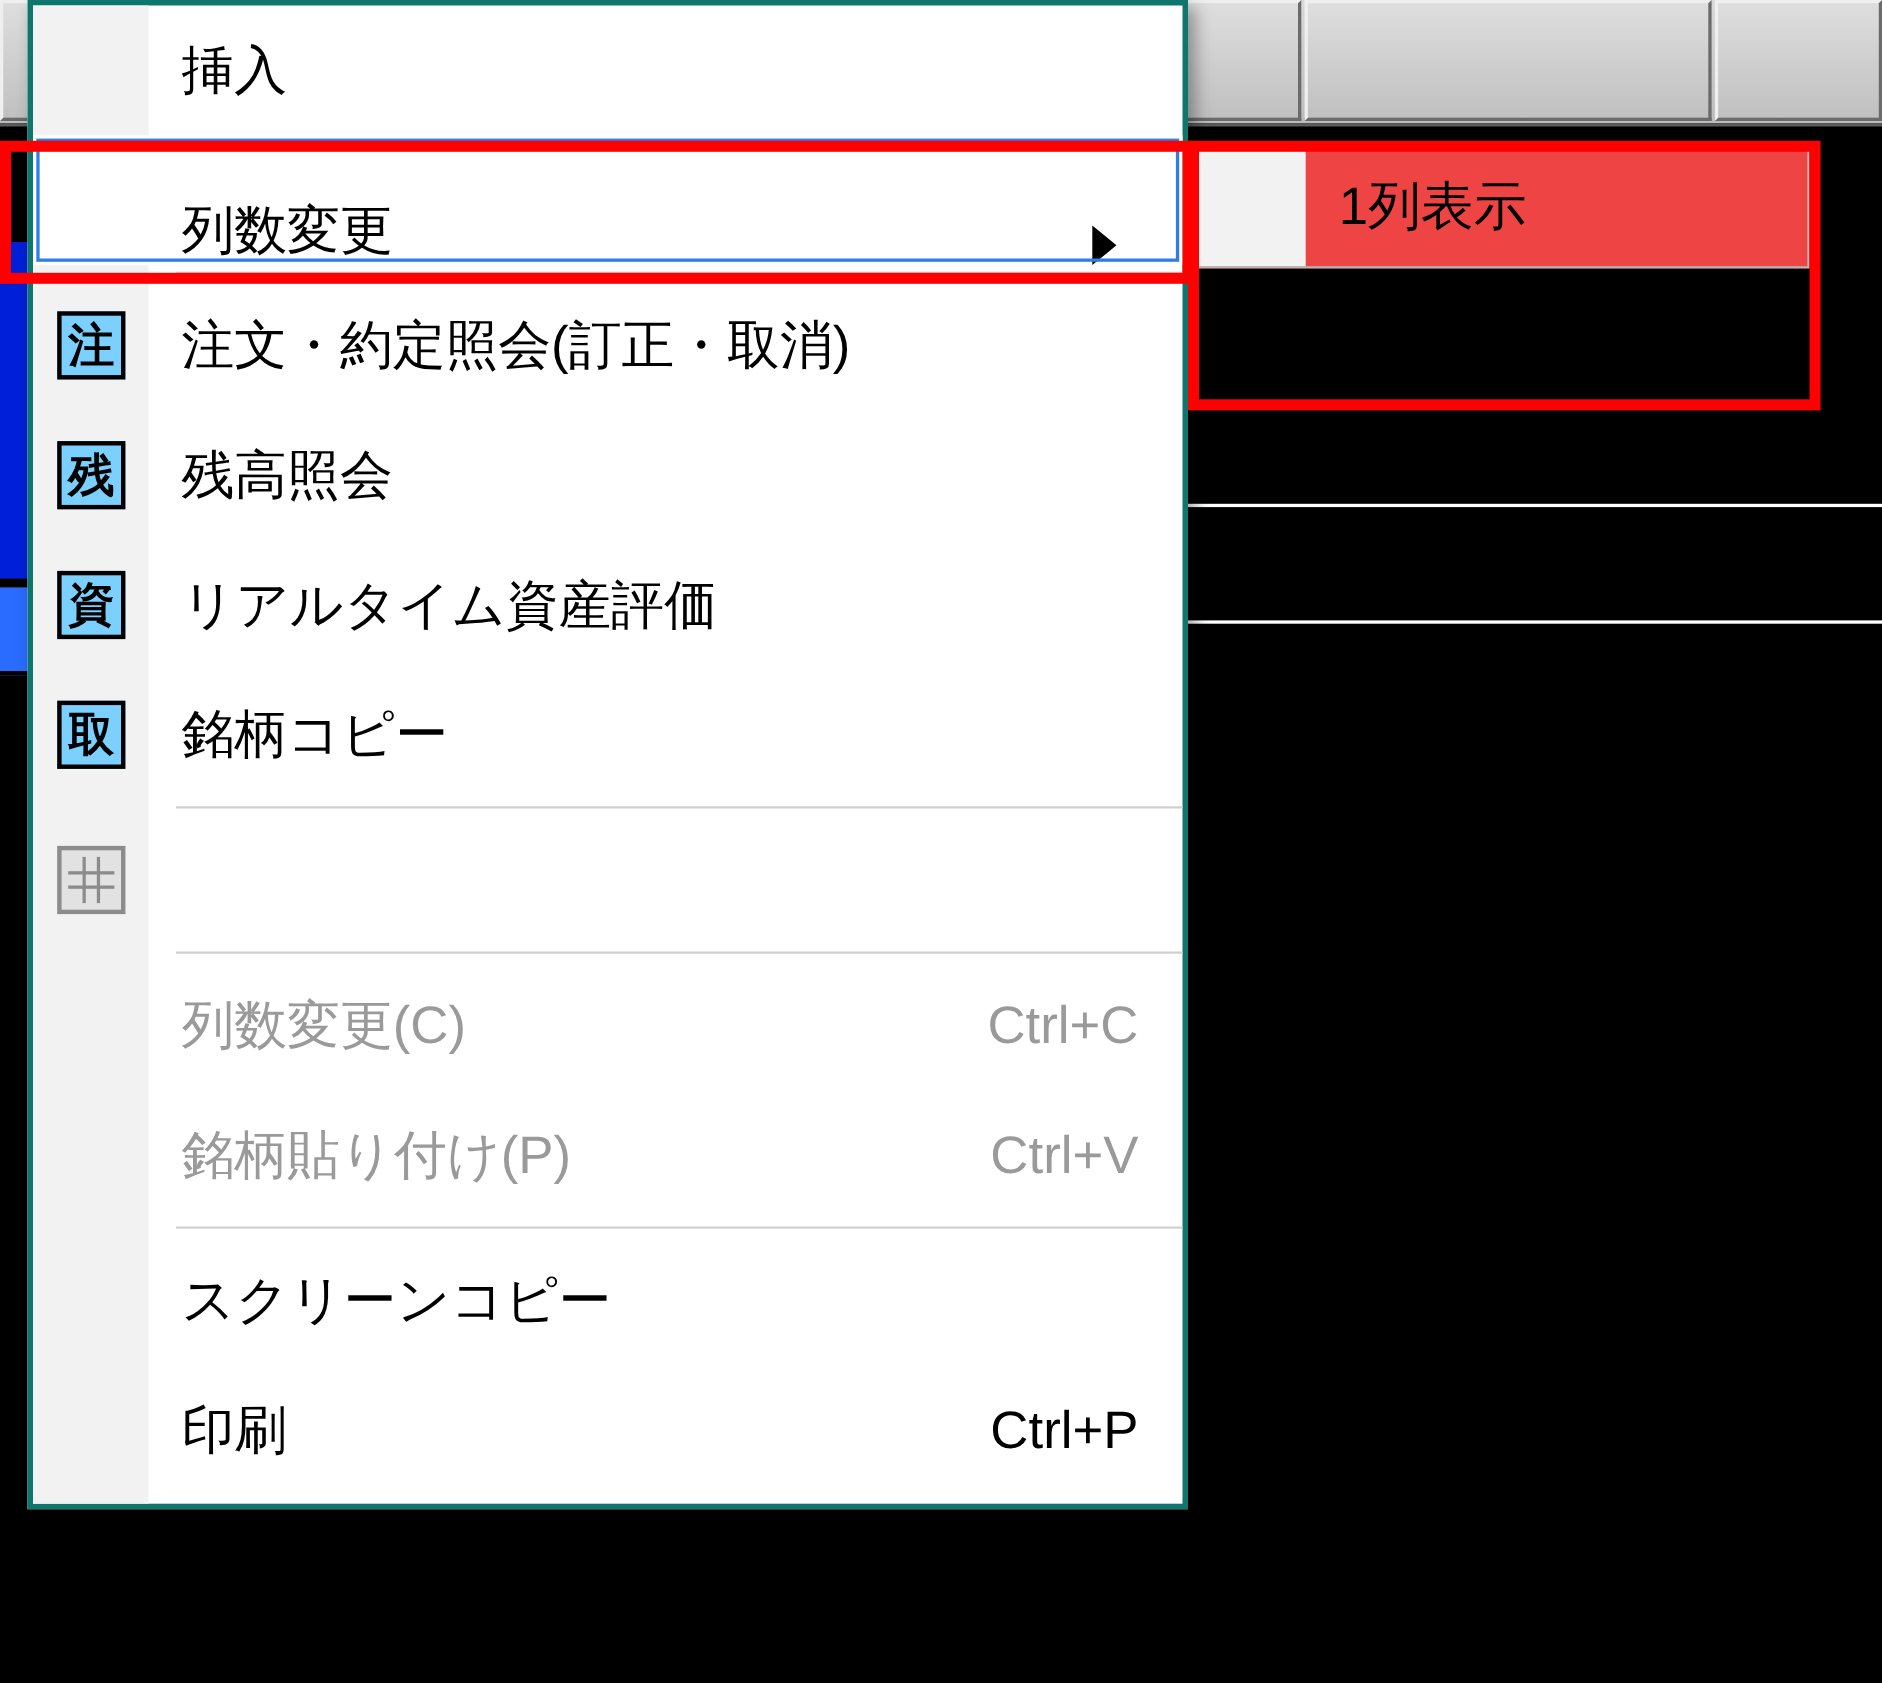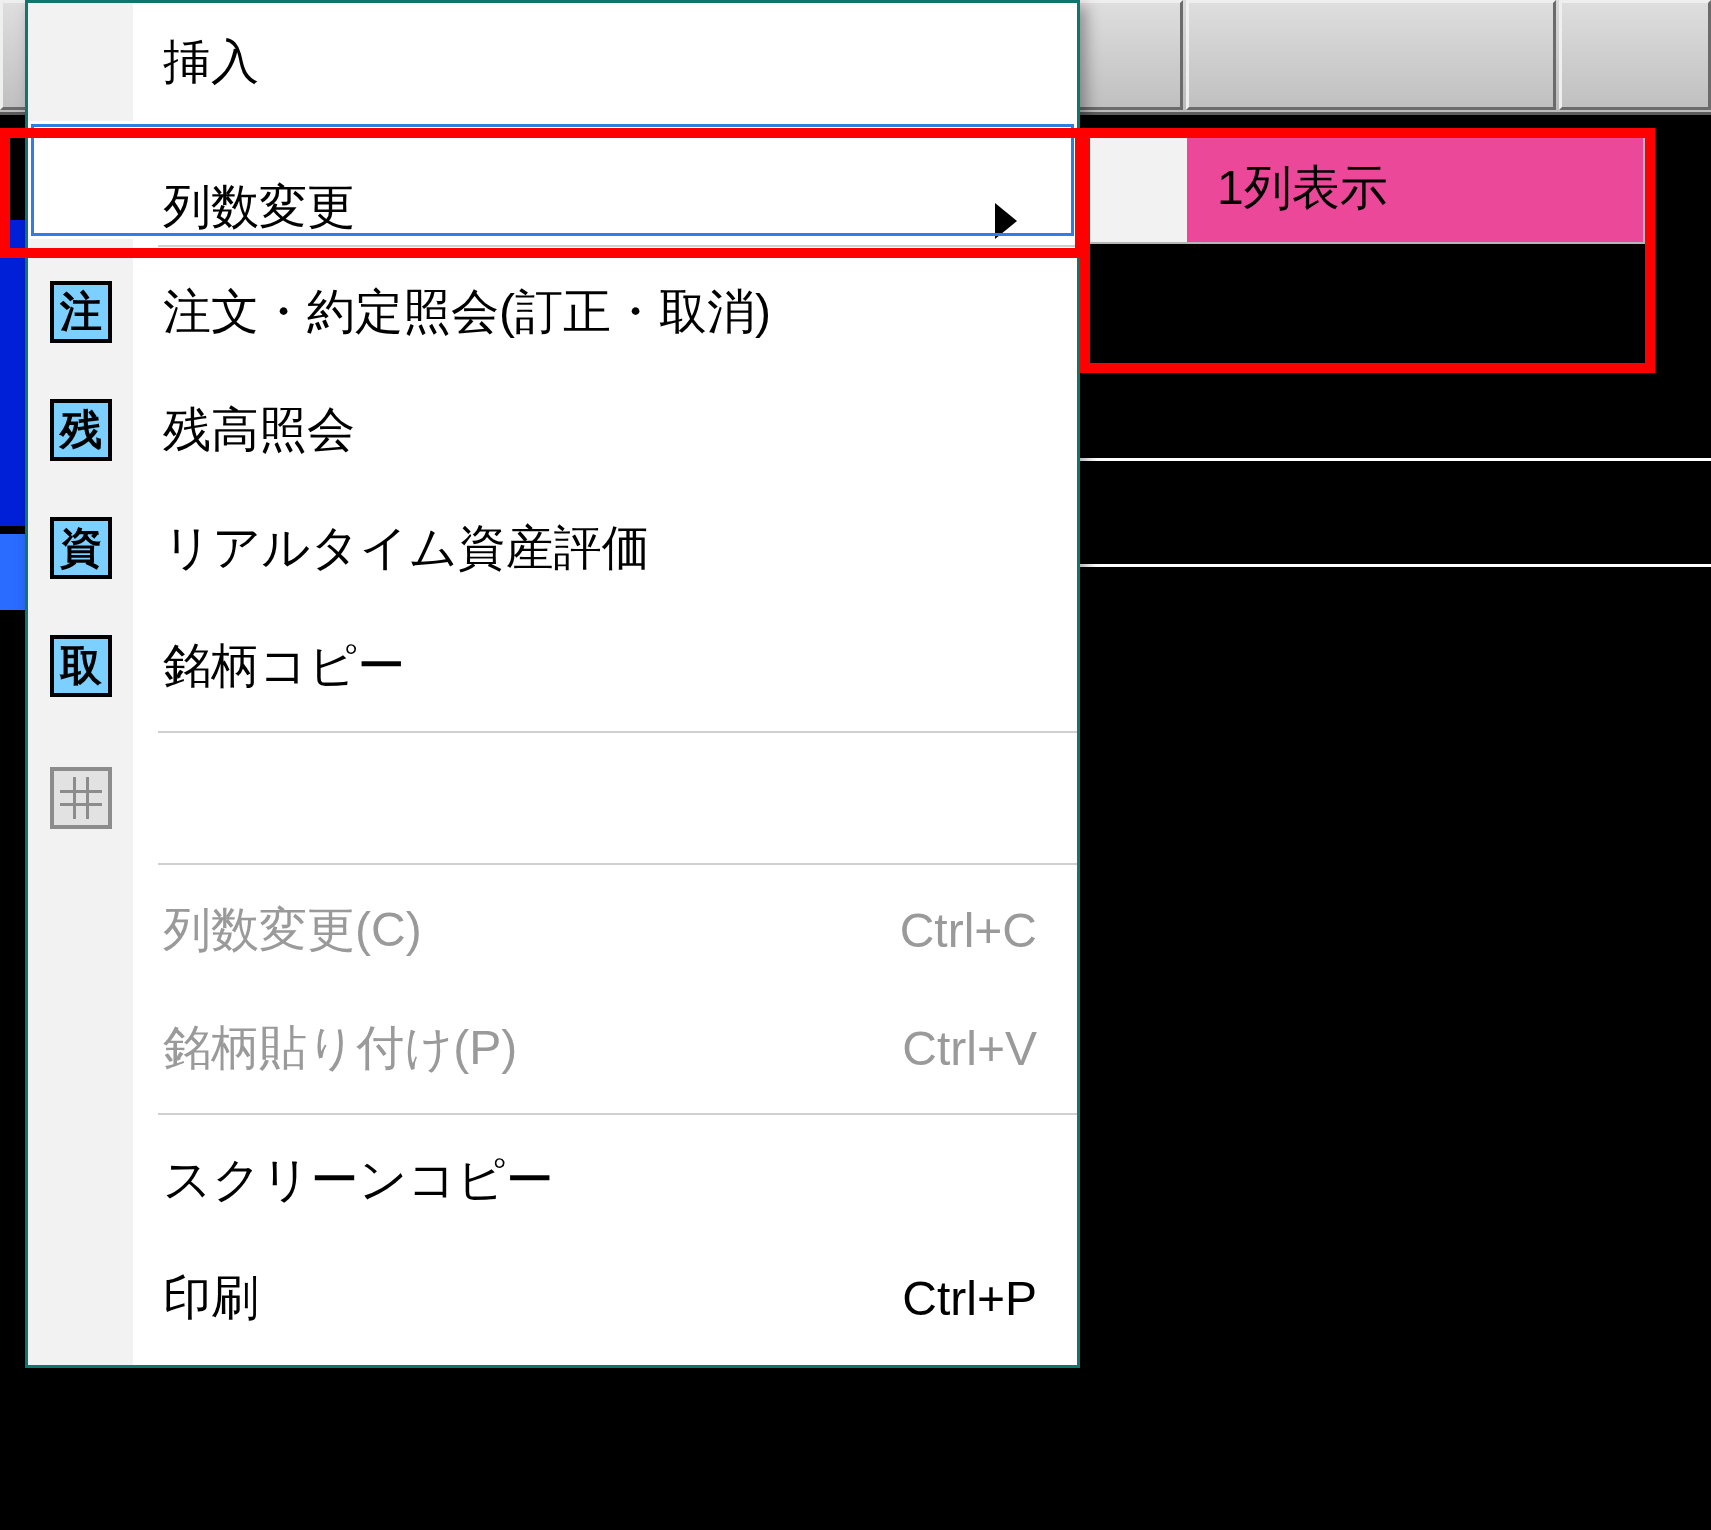--- a/index.html
+++ b/index.html
@@ -45,21 +45,21 @@
     .left-marker.blue { background: #0020d8; }
     .left-marker.lightblue { background: #2a6cff; }
 
     
     .context-menu {
       position: absolute;
       top: 0;
       left: 25px;
       width: 1055px;
       background: #ffffff;
-      border: 3px solid #0f766e;
+      border: 5px solid #0f766e;
       box-shadow: 6px 6px 14px rgba(0,0,0,.35);
       padding-bottom: 8px;
     }
     .menu-gutter {
       position: absolute;
       left: 0;
       top: 0;
       bottom: 0;
       width: 105px;
       background: #f2f2f2;
@@ -140,21 +140,21 @@
         linear-gradient(#8c8c8c 0 0) top 33%  left 0 / 100% 3px no-repeat,
         linear-gradient(#8c8c8c 0 0) top 66%  left 0 / 100% 3px no-repeat;
     }
 
     
     .submenu {
       position: absolute;
       top: 132px;
       left: 1080px;
       width: 565px;
-      background: #ec4899;
+      background: #ef4444;
       border: 2px solid #b6b6b6;
       box-shadow: 6px 6px 14px rgba(0,0,0,.35);
     }
     .submenu .menu-gutter { width: 105px; }
     .submenu .menu-item { height: 108px; padding-left: 135px; }
 
     .check {
       position: absolute;
       left: 0; top: 0;
       width: 105px; height: 100%;

